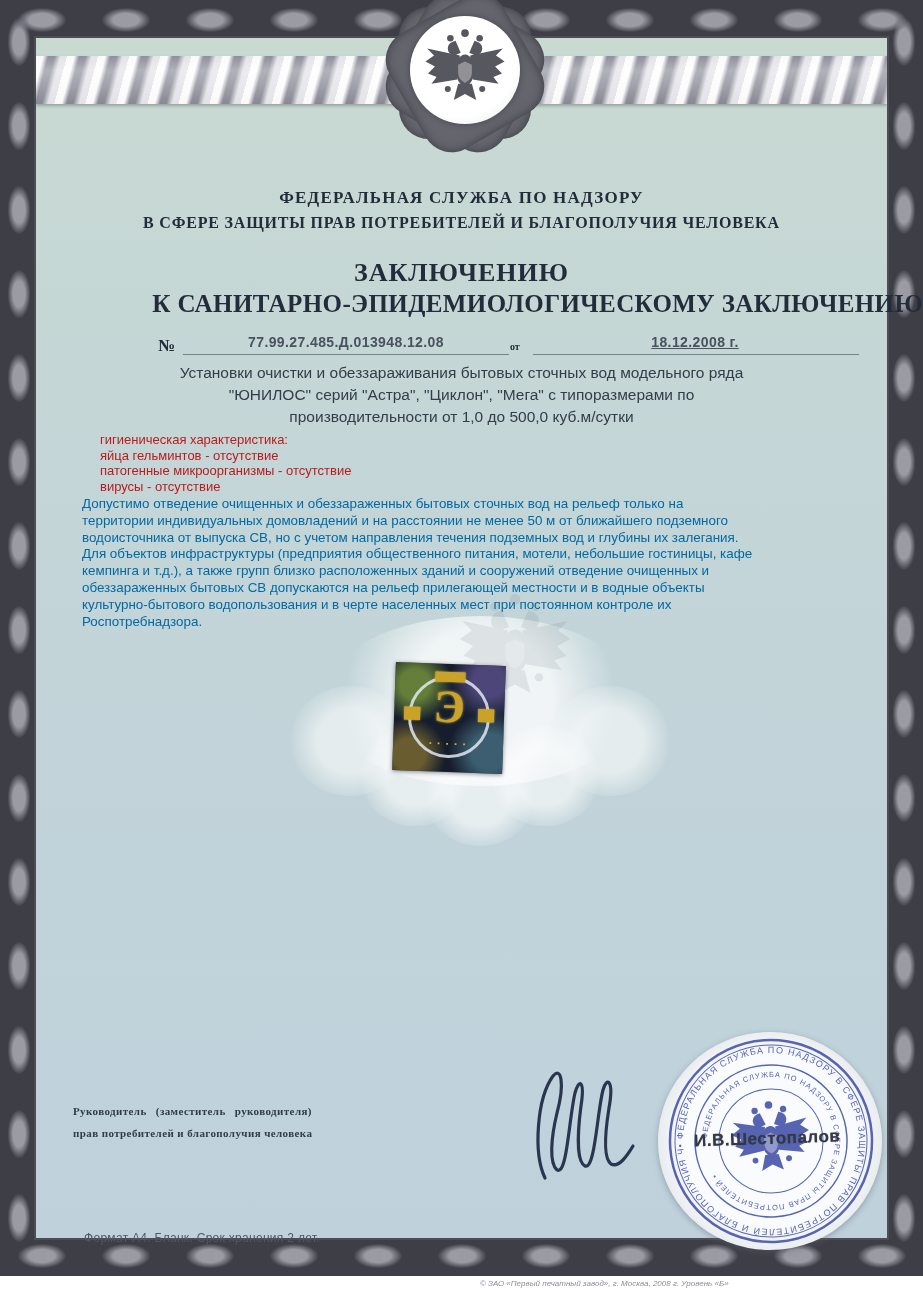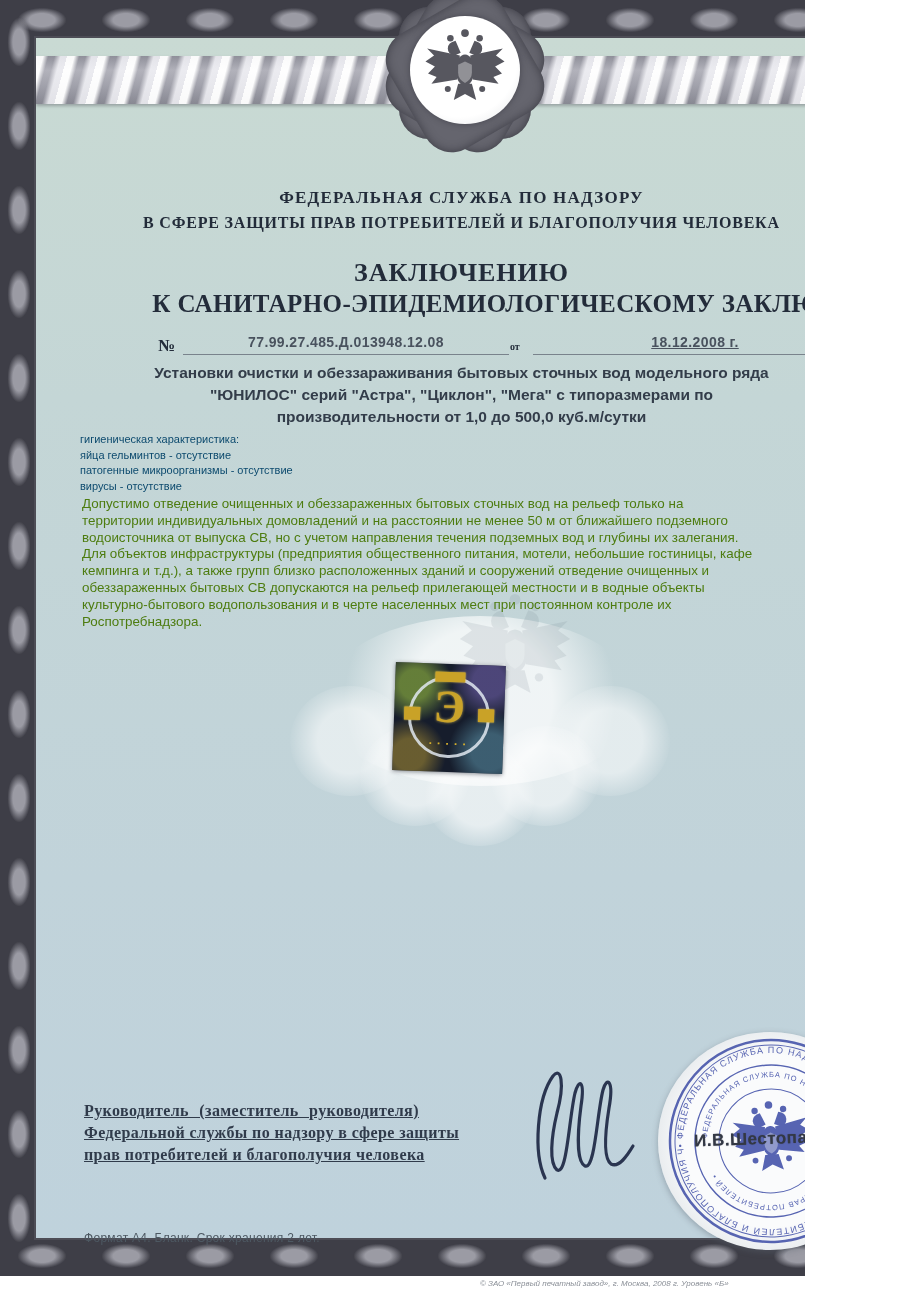--- a/index.html
+++ b/index.html
@@ -1,17 +1,17 @@
 <!DOCTYPE html>
 <html><head>
 <meta charset="utf-8">
 <style>
   html,body{margin:0;padding:0;background:#fff;}
   .abs{position:absolute;}
-  #page{position:relative;width:805px;height:1290px;background:#fff;overflow:hidden;
+  #page{position:relative;width:923px;height:1290px;background:#fff;overflow:hidden;
         font-family:"Liberation Sans",sans-serif;}
   
   #cert{position:absolute;left:0;top:0;width:923px;height:1276px;background:#3e3e47;}
   
   .scal-top,.scal-bottom{left:0;width:923px;height:40px;
      background-image:radial-gradient(ellipse 34px 17px at 50% 50%, #9b9ba4 0 38%, rgba(155,155,164,0) 72%);
      background-size:84px 40px;}
   .scal-top{top:0;}
   .scal-bottom{top:1236px;}
   .scal-left,.scal-right{top:0;width:38px;height:1276px;
@@ -46,25 +46,25 @@
   .serifB{font-family:"Liberation Serif",serif;font-weight:bold;color:#232c3a;}
   .hdr1{left:0;top:188px;width:923px;text-align:center;font-size:17px;letter-spacing:1.2px;}
   .hdr2{left:0;top:214px;width:923px;text-align:center;font-size:16px;letter-spacing:.8px;}
   .ttl1{left:0;top:258px;width:923px;text-align:center;font-size:26px;letter-spacing:1px;}
   .ttl2{left:0;top:290px;width:923px;text-align:right;font-size:25px;letter-spacing:.4px;}
   .no-label{left:158px;top:336px;font-size:17px;}
   .num{left:185px;top:334px;width:322px;text-align:center;font-size:14px;font-weight:bold;color:#49525e;letter-spacing:.4px;}
   .uline{height:0;border-bottom:1.5px solid #79838c;top:354px;}
   .ot-label{left:510px;top:341px;font-size:10px;}
   .date{left:535px;top:334px;width:320px;text-align:center;font-size:14px;font-weight:bold;color:#49525e;letter-spacing:.4px;text-decoration:underline;}
-  .subject{left:60px;top:362px;width:803px;text-align:center;font-size:15.5px;font-weight:bold;
+  .subject{left:60px;top:362px;width:803px;text-align:center;font-size:15.5px;font-weight:normal;
            color:#333d4a;line-height:22px;}
-  .hygiene{left:80px;top:432px;width:740px;font-size:11px;color:#0c4a6e;line-height:15.6px;}
-  .bodytxt{left:82px;top:496px;width:790px;font-size:13.4px;color:#4d7c0f;line-height:16.8px;}
-  .ruk{left:84px;top:1100px;width:470px;font-size:16px;line-height:22px;color:#303b4b;letter-spacing:.4px;text-decoration:underline;}
+  .hygiene{left:100px;top:432px;width:740px;font-size:13px;color:#b91c1c;line-height:15.6px;}
+  .bodytxt{left:82px;top:496px;width:790px;font-size:13.4px;color:#0369a1;line-height:16.8px;}
+  .ruk{left:73px;top:1100px;width:470px;font-size:11px;line-height:22px;color:#303b4b;letter-spacing:.4px;}
   .ruk .l1{word-spacing:6px;}
   .fmt{left:84px;top:1231px;font-size:12px;color:#4d5862;letter-spacing:.3px;}
   .print-note{left:480px;top:1279px;width:400px;text-align:left;font-size:8px;color:#8a8f97;font-style:italic;}
   
   #rosette{left:300px;top:596px;width:360px;height:230px;pointer-events:none;}
   .ros-blob{border-radius:50%;background:radial-gradient(circle,#ffffff 40%,rgba(255,255,255,0) 75%);}
   
   #holo{left:394px;top:664px;width:110px;height:108px;transform:rotate(2deg);
      background:#161d2c;
      background-image:
@@ -189,21 +189,20 @@
       <use href="#eagle" fill="#57575f"></use>
     </svg>
   </div>
 
   <svg class="abs" id="sig" width="150" height="140" viewBox="0 0 150 140">
     <path d="M30 120 C18 95 22 40 38 18 C46 8 50 25 42 55 C36 80 34 105 42 112 C52 118 54 60 60 35 C64 20 70 22 66 48 C62 78 62 104 70 108 C80 112 82 55 88 32 C92 18 99 22 94 50 C90 75 88 100 96 106 C104 110 112 98 118 88" fill="none" stroke="#2a3550" stroke-width="3.2" stroke-linecap="round"></path>
   </svg>
 
   <div class="abs serifB ruk">
     <div class="l1">Руководитель  (заместитель  руководителя)</div>
-    <div>Федеральной службы по надзору в сфере защиты</div>
     <div>прав потребителей и благополучия человека</div>
   </div>
 
   <div class="abs" id="foil"></div>
   <svg class="abs" id="stamp" viewBox="0 0 210 210">
     <defs>
       <path id="rOut" d="M105,105 m-88,0 a88,88 0 1,1 176,0 a88,88 0 1,1 -176,0"></path>
       <path id="rIn" d="M105,105 m-64,0 a64,64 0 1,1 128,0 a64,64 0 1,1 -128,0"></path>
     </defs>
     <circle cx="105" cy="105" r="101" fill="none" stroke="#4a58ac" stroke-width="2.5"></circle>

